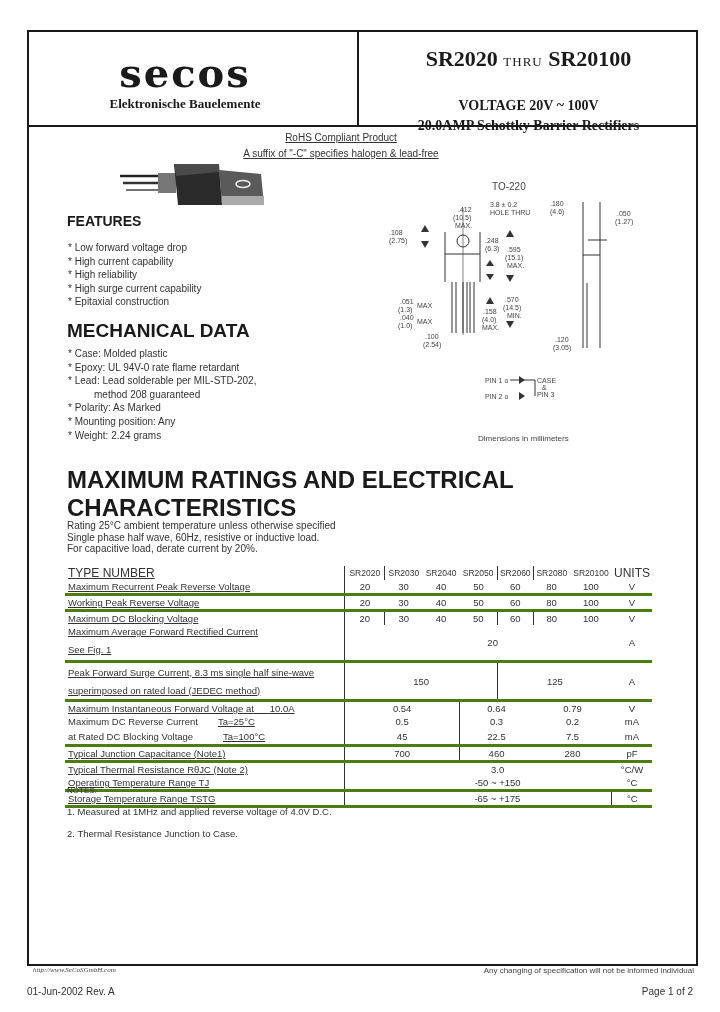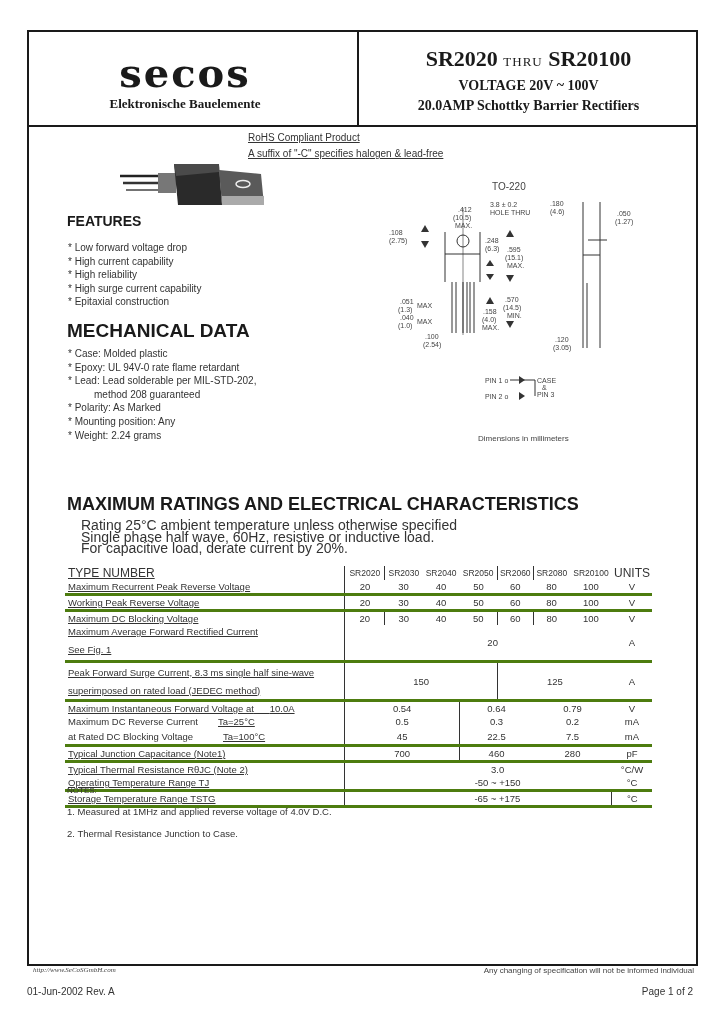--- a/index.html
+++ b/index.html
@@ -6,35 +6,35 @@
   body { width:720px; height:1012px; position:relative; overflow:hidden; font-family:"Liberation Sans", sans-serif; color:#1a1a1a; }
   .frame { position:absolute; left:27px; top:30px; width:671px; height:936px; border:2px solid #1a1a1a; box-sizing:border-box; }
   .hdr-divider { position:absolute; left:27px; top:125px; width:671px; height:2px; background:#1a1a1a; }
   .hdr-vline { position:absolute; left:357px; top:30px; width:2px; height:97px; background:#1a1a1a; }
   .logo { position:absolute; left:80px; top:50px; width:210px; text-align:center; }
   .logo-word { font-family:"DejaVu Serif", serif; font-weight:bold; font-size:40px; letter-spacing:2px; color:#1a1a1a; line-height:46px; }
   .logo-sub { font-family:"Liberation Serif", serif; font-weight:bold; font-size:13px; margin-top:0px; }
   .title-block { position:absolute; left:359px; top:30px; width:339px; height:95px; text-align:center; font-family:"Liberation Serif", serif; font-weight:bold; }
   .title-main { font-size:22px; margin-top:16px; }
   .title-main .thru { font-size:13px; font-weight:normal; letter-spacing:1px; }
-  .title-volt { font-size:14px; margin-top:6px; }
+  .title-volt { font-size:14px; margin-top:26px; }
   .title-amp { font-size:14px; margin-top:4px; }
-  .rohs { position:absolute; left:248px; top:130px; width:210px; font-size:10px; color:#333; }
+  .rohs { position:absolute; left:236px; top:130px; width:210px; text-align:center; font-size:10px; color:#333; }
   .rohs span { text-decoration:underline; display:block; line-height:16px; }
   .component { position:absolute; left:118px; top:162px; width:150px; height:45px; }
   h2 { margin:0; font-family:"Liberation Sans", sans-serif; font-weight:bold; color:#1a1a1a; }
   .features-title { position:absolute; left:67px; top:213px; font-size:14px; }
   .mech-title { position:absolute; left:67px; top:320px; font-size:19px; }
   .list { position:absolute; left:68px; font-size:10px; color:#333; line-height:13.6px; list-style:none; margin:0; padding:0; }
   .features-list { top:241px; }
   .mech-list { top:347px; }
   .list li.indent { padding-left:26px; }
   .to220 { position:absolute; left:355px; top:180px; width:320px; height:270px; }
-  .ratings-title { position:absolute; left:67px; top:494px; font-size:18px; }
-  .rating-notes { position:absolute; left:81px; top:520px; font-size:14px; color:#333; line-height:11.5px; }
+  .ratings-title { position:absolute; left:67px; top:466px; font-size:24px; }
+  .rating-notes { position:absolute; left:67px; top:520px; font-size:10px; color:#333; line-height:11.5px; }
   table.spec { position:absolute; left:65px; top:566px; width:587px; border-collapse:collapse; font-size:9.5px; color:#333; }
   table.spec td { padding:0 2px; height:13px; vertical-align:middle; }
   table.spec td.num { text-align:center; }
   table.spec td.lbl { padding-left:3px;text-decoration:underline; }
   .bb { border-bottom:3px solid #4d7c0f; }
   .bl { border-left:1px solid #333; }
   .hdr-type { font-size:12px !important; }
   .notes { position:absolute; left:67px; top:786px; font-size:9.5px; color:#333; }
   .notes .nt { font-size:8px; }
   .notes div { margin-bottom:11px; }

